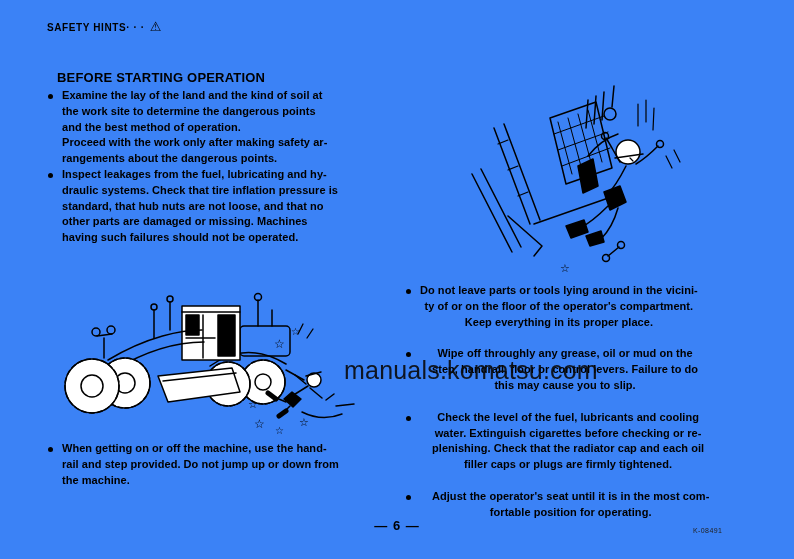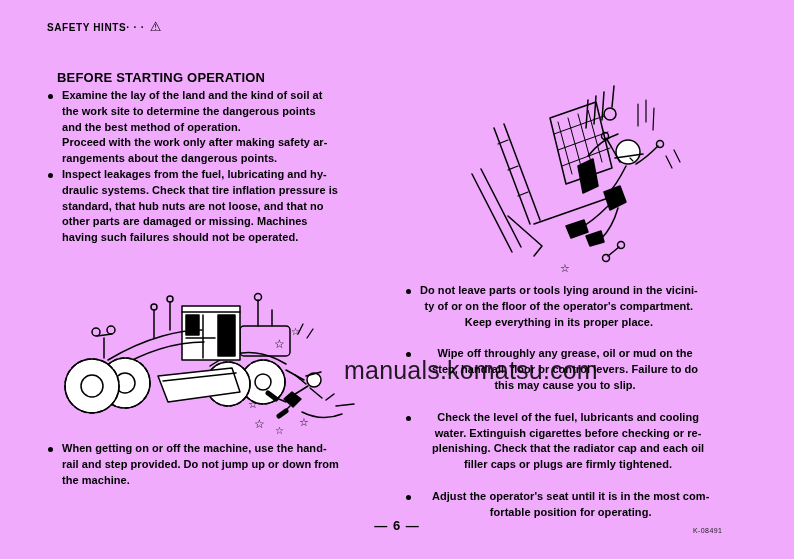--- a/index.html
+++ b/index.html
@@ -1,21 +1,21 @@
 <!DOCTYPE html>
 <html><head>
 <meta charset="utf-8">
 <style>
   html,body{margin:0;padding:0;}
   body{
     width:794px;height:559px;background:#ffffff;
     font-family:"Liberation Sans", sans-serif;color:#000;
     position:relative;overflow:hidden;
   }
-  .page{position:absolute;inset:0;background:#f0abfc;}
+  .page{position:absolute;inset:0;background:#3b82f6;}
 
   
   .hdr{
     position:absolute;left:47px;top:22px;
     display:flex;align-items:center;gap:5px;
     font-size:10px;font-weight:bold;letter-spacing:0.6px;
   }
   .hdr .tri{font-size:13px;font-weight:normal;line-height:1;margin-top:-2px;}
 
   

